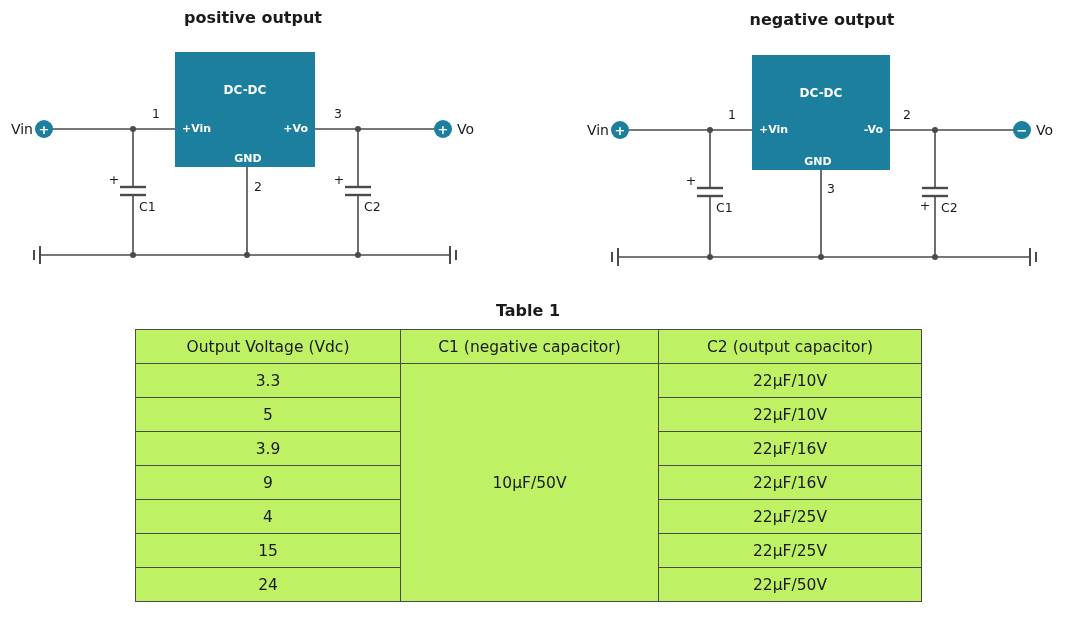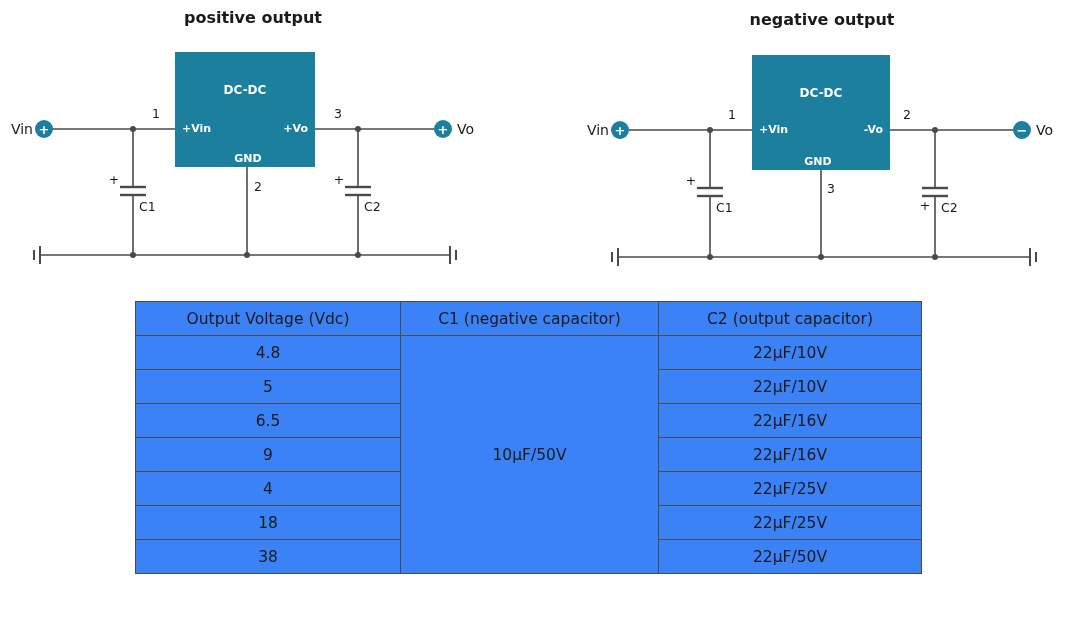--- a/index.html
+++ b/index.html
@@ -29,21 +29,21 @@
   .plus-sign { fill:#1a1a1a; font-size:12.5px; text-anchor:middle; }
   .node-sign { fill:#ffffff; font-size:13px; font-weight:bold; text-anchor:middle; }
   .box-title { fill:#ffffff; font-size:12px; font-weight:bold; text-anchor:middle; }
   .box-pin   { fill:#ffffff; font-size:11px; font-weight:bold; }
 
   
   .table-wrap { position:absolute; left:135px; top:301px; width:786px; }
   .table-title { text-align:center; font-weight:bold; font-size:16px; margin-bottom:9px; color:#1a1a1a; }
   table.cap-table {
     border-collapse:collapse; width:786px; table-layout:fixed;
-    font-size:15.5px; color:#1a1a1a; background:#3b82f6;
+    font-size:15.5px; color:#1a1a1a; background:#bef264;
   }
   .cap-table th, .cap-table td {
     border:1px solid #4a4a4a; text-align:center; font-weight:normal;
     height:34px; padding:0 6px; vertical-align:middle;
   }
 </style>
 </head>
 <body>
 
 <div class="page">
@@ -182,60 +182,61 @@
     </g>
 
     <g>
       <circle cx="476" cy="130" r="9" fill="#1b7f9d"></circle>
       <text class="node-sign" x="476" y="134.5">−</text>
       <text class="io-label" x="490" y="135" text-anchor="start">Vo</text>
     </g>
   </svg>
 
   <div class="table-wrap">
+    <div class="table-title">Table 1</div>
     <table class="cap-table">
       <colgroup>
         <col style="width:265px">
         <col style="width:258px">
         <col style="width:263px">
       </colgroup>
       <thead>
         <tr>
           <th>Output Voltage (Vdc)</th>
           <th>C1 (negative capacitor)</th>
           <th>C2 (output capacitor)</th>
         </tr>
       </thead>
       <tbody>
         <tr>
-          <td>4.8</td>
+          <td>3.3</td>
           <td rowspan="7">10µF/50V</td>
           <td>22µF/10V</td>
         </tr>
         <tr>
           <td>5</td>
           <td>22µF/10V</td>
         </tr>
         <tr>
-          <td>6.5</td>
+          <td>3.9</td>
           <td>22µF/16V</td>
         </tr>
         <tr>
           <td>9</td>
           <td>22µF/16V</td>
         </tr>
         <tr>
           <td>4</td>
           <td>22µF/25V</td>
         </tr>
         <tr>
-          <td>18</td>
+          <td>15</td>
           <td>22µF/25V</td>
         </tr>
         <tr>
-          <td>38</td>
+          <td>24</td>
           <td>22µF/50V</td>
         </tr>
       </tbody>
     </table>
   </div>
 
 </div>
 
 </body></html>

